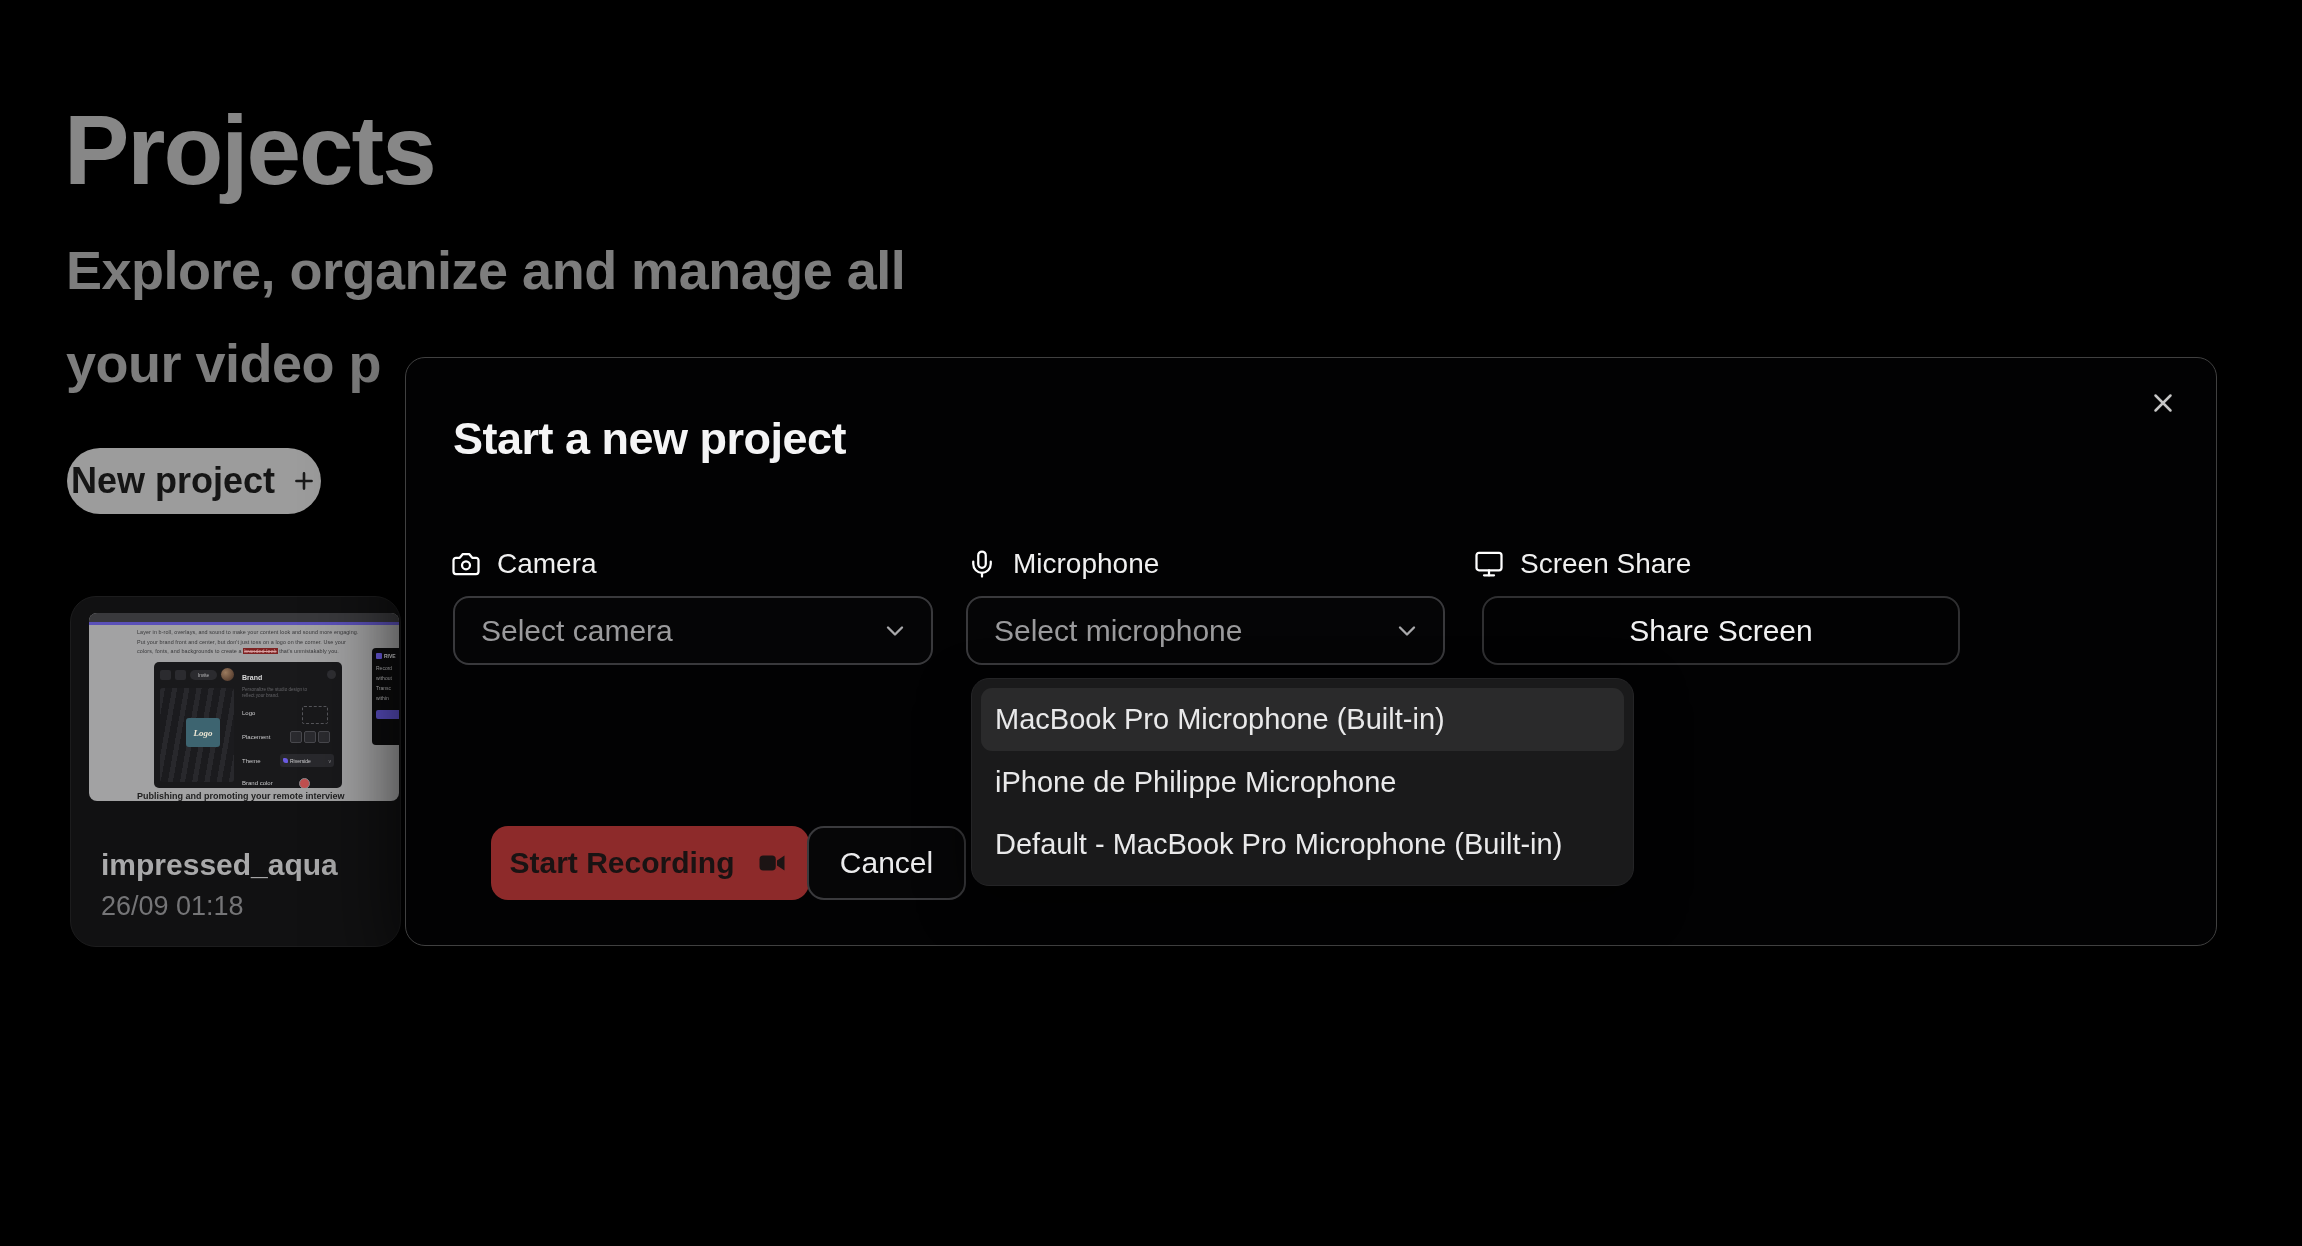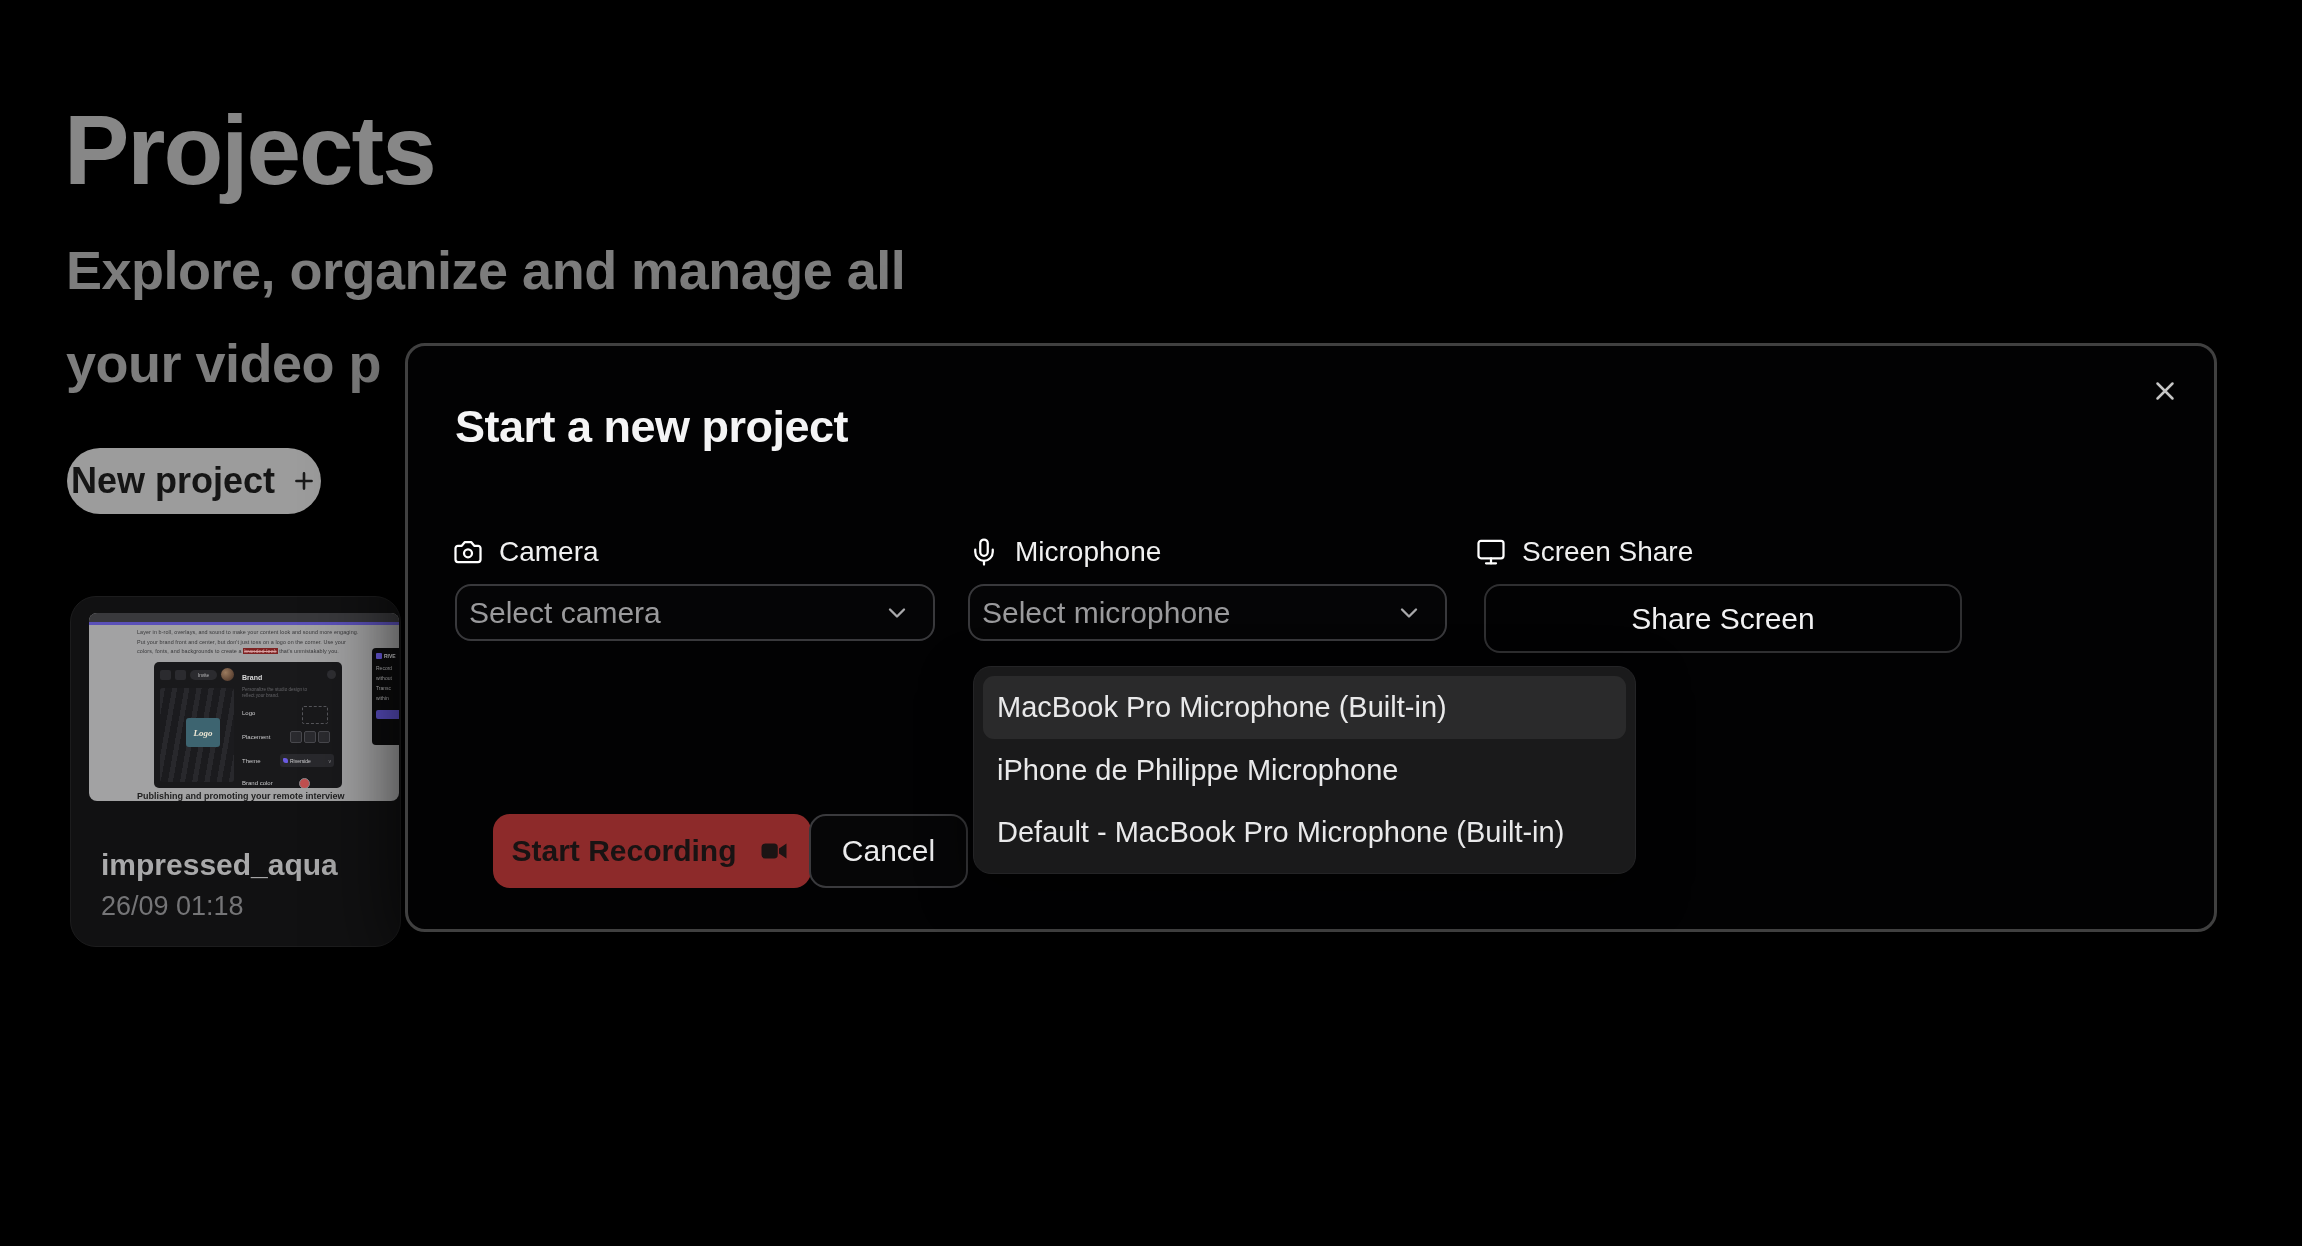--- a/index.html
+++ b/index.html
@@ -63,33 +63,33 @@
 
   .thumb-side{left:283px;top:35px;width:34px;height:89px;background:#0c0c0d;border-radius:4px;padding:4px;box-sizing:content-box;}
   .sc-logorow{left:4px;top:5px;display:flex;align-items:center;gap:2px;}
   .sc-sq{width:6px;height:6px;background:#6a5ae0;border-radius:1px;}
   .sc-brand{font-size:5px;font-weight:700;color:#d8d8da;}
   .sc-line{font-size:5px;color:#b8b8ba;left:4px;white-space:nowrap;}
   .sc-l0{top:17px;} .sc-l1{top:27px;} .sc-l2{top:37px;} .sc-l3{top:47px;}
   .sc-btn{left:4px;top:62px;width:26px;height:9px;background:#5b4fc5;border-radius:2px;}
 
   
-  .modal{left:405px;top:343px;width:1812px;height:589px;background:#020203;border:3px solid #404040;
+  .modal{left:405px;top:357px;width:1812px;height:589px;background:#020203;border:1px solid #404040;
      border-radius:20px;box-sizing:border-box;z-index:5;box-shadow:0 30px 90px rgba(0,0,0,.85);}
   .modal-title{left:47px;top:55px;font-size:45px;font-weight:700;color:#f4f4f5;letter-spacing:-0.5px;}
   .modal-close{left:1736px;top:24px;width:42px;height:42px;display:flex;align-items:center;justify-content:center;cursor:pointer;}
   .modal-close svg{width:30px;height:30px;stroke:#c6c6c6;}
 
   .field-label{top:190px;height:32px;display:flex;align-items:center;gap:16px;
      font-size:28px;font-weight:500;color:#f0f0f0;}
   .field-label svg{width:30px;height:30px;stroke:#ffffff;flex:none;}
   .lbl-camera{left:45px;} .lbl-mic{left:561px;} .lbl-screen{left:1068px;}
 
-  .select{top:238px;height:57px;border:2px solid #39393c;border-radius:16px;box-sizing:border-box;
-     display:flex;align-items:center;padding:0 22px 0 12px;cursor:pointer;background:#050506;}
+  .select{top:238px;height:69px;border:2px solid #39393c;border-radius:16px;box-sizing:border-box;
+     display:flex;align-items:center;padding:0 22px 0 26px;cursor:pointer;background:#050506;}
   .sel-camera{left:47px;width:480px;}
   .sel-mic{left:560px;width:479px;}
   .select-text{flex:1;font-size:30px;color:#9a9a9c;}
   .select svg{width:28px;height:28px;stroke:#a9a9ab;flex:none;}
   .btn-share{left:1076px;top:238px;width:478px;height:69px;border:2px solid #2f2f31;border-radius:16px;
      box-sizing:border-box;display:flex;align-items:center;justify-content:center;
      font-size:30px;font-weight:500;color:#f1f1f2;background:#020203;cursor:pointer;}
 
   .menu{left:565px;top:320px;width:663px;height:208px;background:#1a1a1b;border:1px solid #242426;
      border-radius:18px;box-sizing:border-box;padding:9px;display:flex;flex-direction:column;z-index:30;

